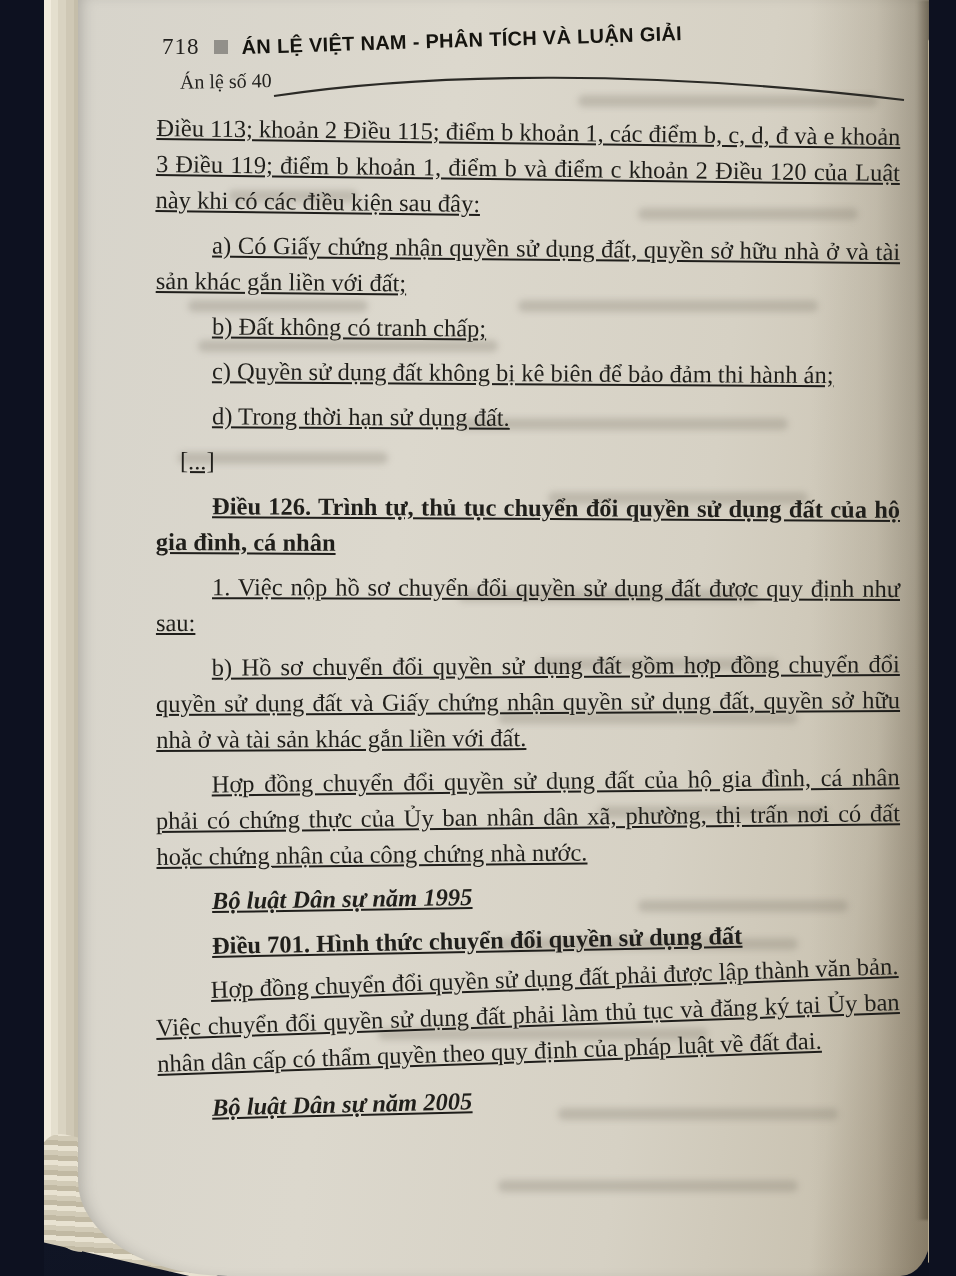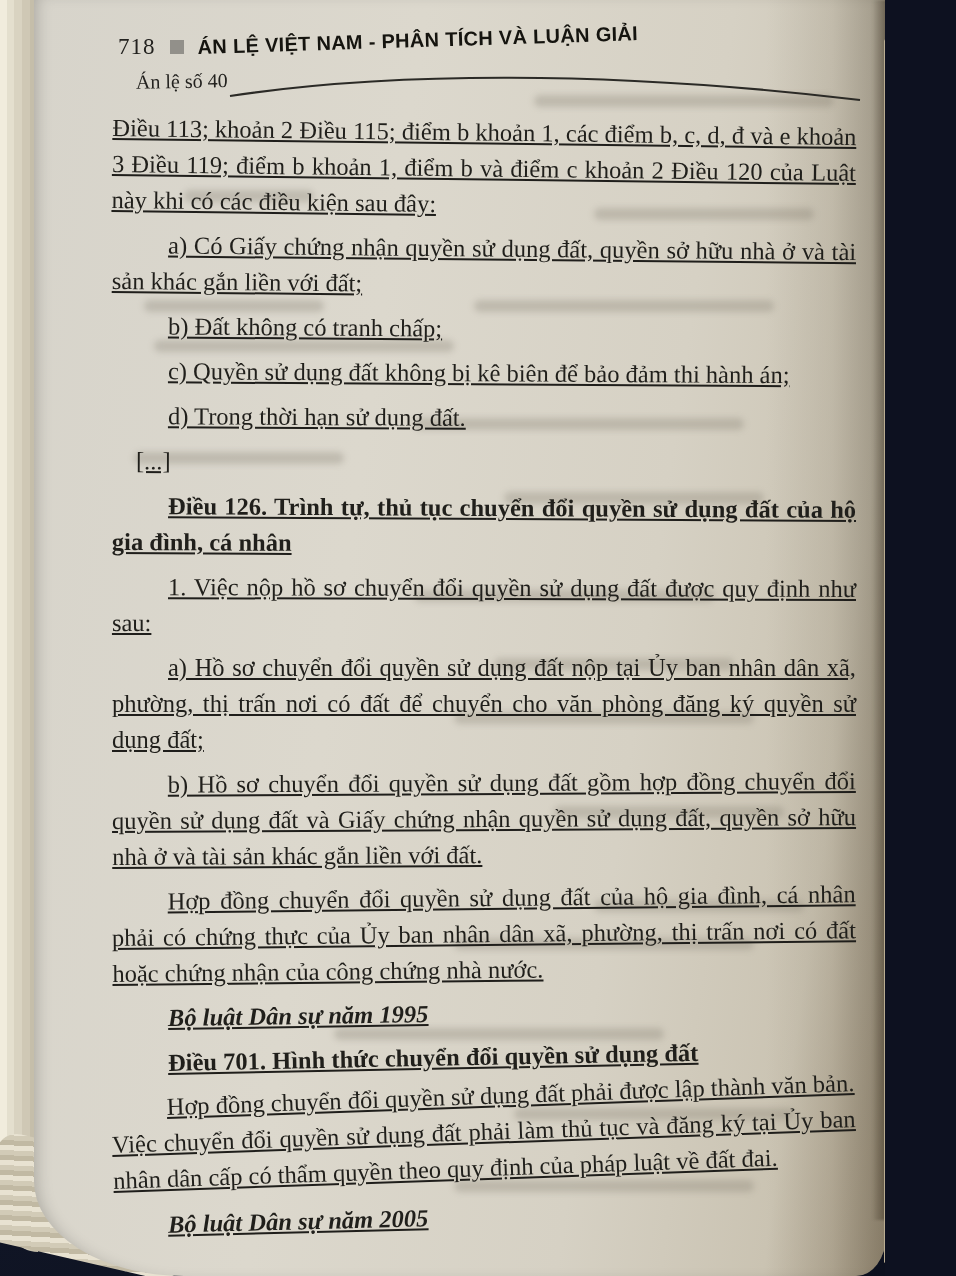--- a/index.html
+++ b/index.html
@@ -1,19 +1,19 @@
 <!DOCTYPE html>
 <html><head>
 <meta charset="utf-8">
 <style>
   html,body{margin:0;padding:0;background:#0d1120;}
   .photo{
     position:relative;width:885px;height:1276px;overflow:hidden;
     background:linear-gradient(160deg,#1c2234 0%,#141a2c 55%,#0c101e 100%);
-    font-family:"Liberation Serif","DejaVu Serif",serif;color:#1f1e1b;
+    font-family:"Liberation Serif","DejaVu Serif",serif;color:#1f1e1b;margin-left:44px;
   }
   
   .stack-left{
     position:absolute;left:0;top:0;width:38px;height:1252px;
     background:linear-gradient(90deg,#f1ecdd 0 7px,#e4dfce 7px 14px,#d9d3c1 14px 22px,#cfc8b5 22px 30px,#c5beaa 30px 38px);
     border-bottom-left-radius:70px 90px;
   }
   .stack-bottom{
     position:absolute;left:-14px;top:1152px;width:210px;height:110px;
     transform:rotate(13deg);border-radius:30px 120px 40px 20px;
@@ -138,21 +138,20 @@
 
   <div class="textcol">
     <p class="p0">Điều 113; khoản 2 Điều 115; điểm b khoản 1, các điểm b, c, d, đ và e khoản 3 Điều 119; điểm b khoản 1, điểm b và điểm c khoản 2 Điều 120 của Luật này khi có các điều kiện sau đây:</p>
     <p class="p1 ind">a) Có Giấy chứng nhận quyền sử dụng đất, quyền sở hữu nhà ở và tài sản khác gắn liền với đất;</p>
     <p class="p2 ind">b) Đất không có tranh chấp;</p>
     <p class="p3 ind">c) Quyền sử dụng đất không bị kê biên để bảo đảm thi hành án;</p>
     <p class="p4 ind">d) Trong thời hạn sử dụng đất.</p>
     <p class="p5 ind-sm">[...]</p>
     <p class="p6 ind bold">Điều 126. Trình tự, thủ tục chuyển đổi quyền sử dụng đất của hộ gia đình, cá nhân</p>
     <p class="p7 ind">1. Việc nộp hồ sơ chuyển đổi quyền sử dụng đất được quy định như sau:</p>
-    <p class="p8 ind">a) Hồ sơ chuyển đổi quyền sử dụng đất nộp tại Ủy ban nhân dân xã, phường, thị trấn nơi có đất để chuyển cho văn phòng đăng ký quyền sử dụng đất;</p>
     <p class="p9 ind">b) Hồ sơ chuyển đổi quyền sử dụng đất gồm hợp đồng chuyển đổi quyền sử dụng đất và Giấy chứng nhận quyền sử dụng đất, quyền sở hữu nhà ở và tài sản khác gắn liền với đất.</p>
     <p class="p10 ind">Hợp đồng chuyển đổi quyền sử dụng đất của hộ gia đình, cá nhân phải có chứng thực của Ủy ban nhân dân xã, phường, thị trấn nơi có đất hoặc chứng nhận của công chứng nhà nước.</p>
     <p class="p11 ind bi">Bộ luật Dân sự năm 1995</p>
     <p class="p12 ind bold">Điều 701. Hình thức chuyển đổi quyền sử dụng đất</p>
     <p class="p13 ind">Hợp đồng chuyển đổi quyền sử dụng đất phải được lập thành văn bản. Việc chuyển đổi quyền sử dụng đất phải làm thủ tục và đăng ký tại Ủy ban nhân dân cấp có thẩm quyền theo quy định của pháp luật về đất đai.</p>
     <p class="p14 ind bi">Bộ luật Dân sự năm 2005</p>
   </div>
 
   <div class="gutter"></div>
   <div class="right-under"></div>

